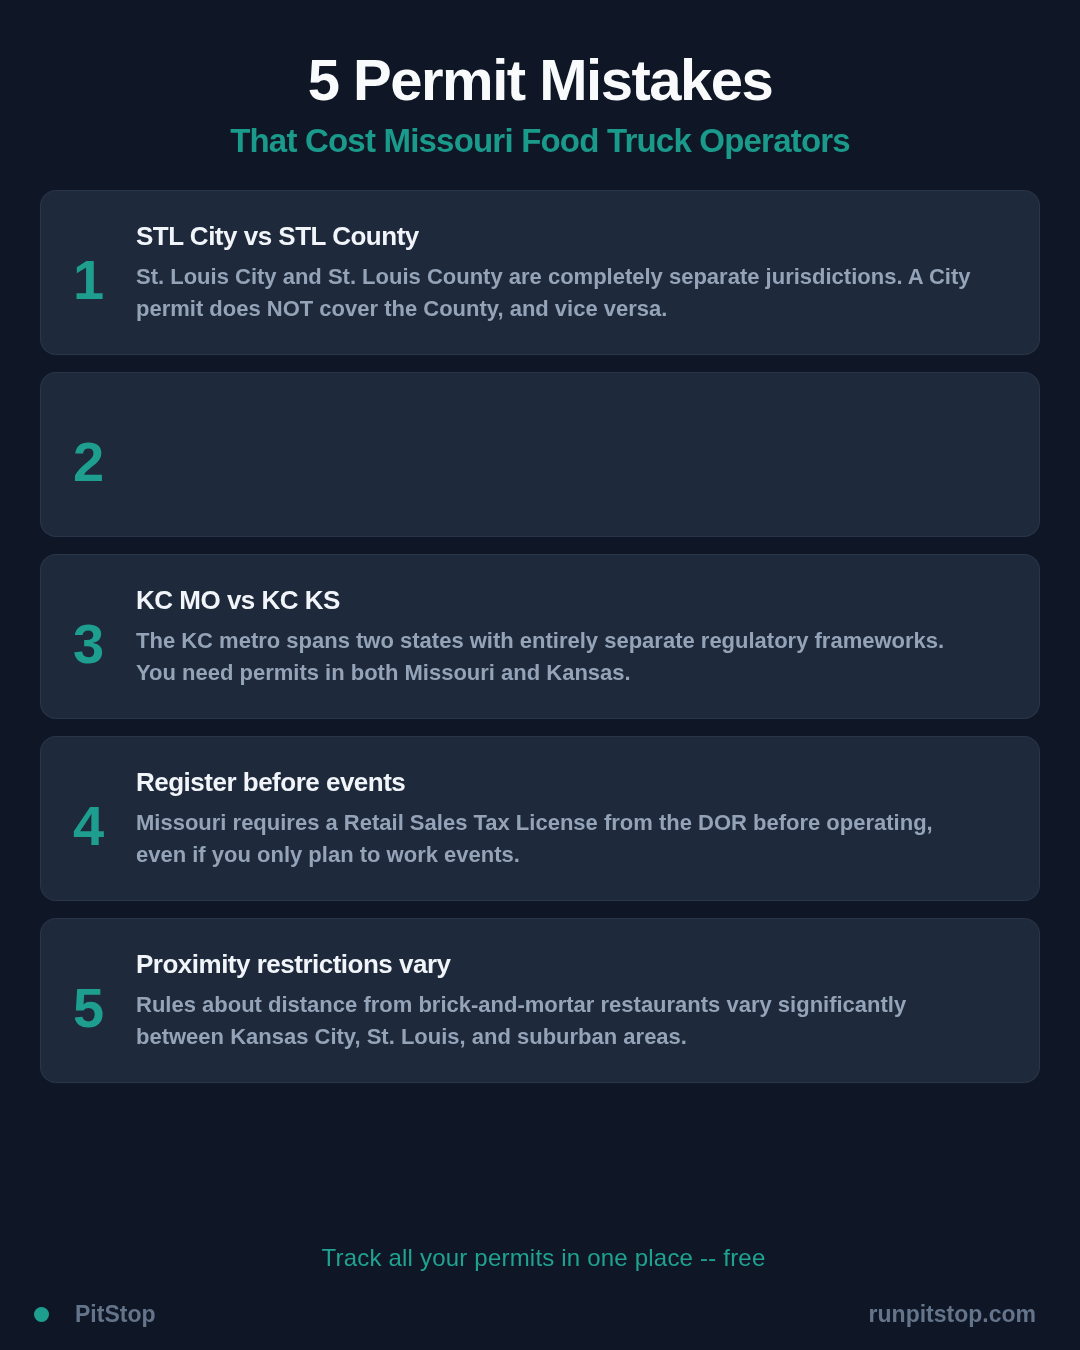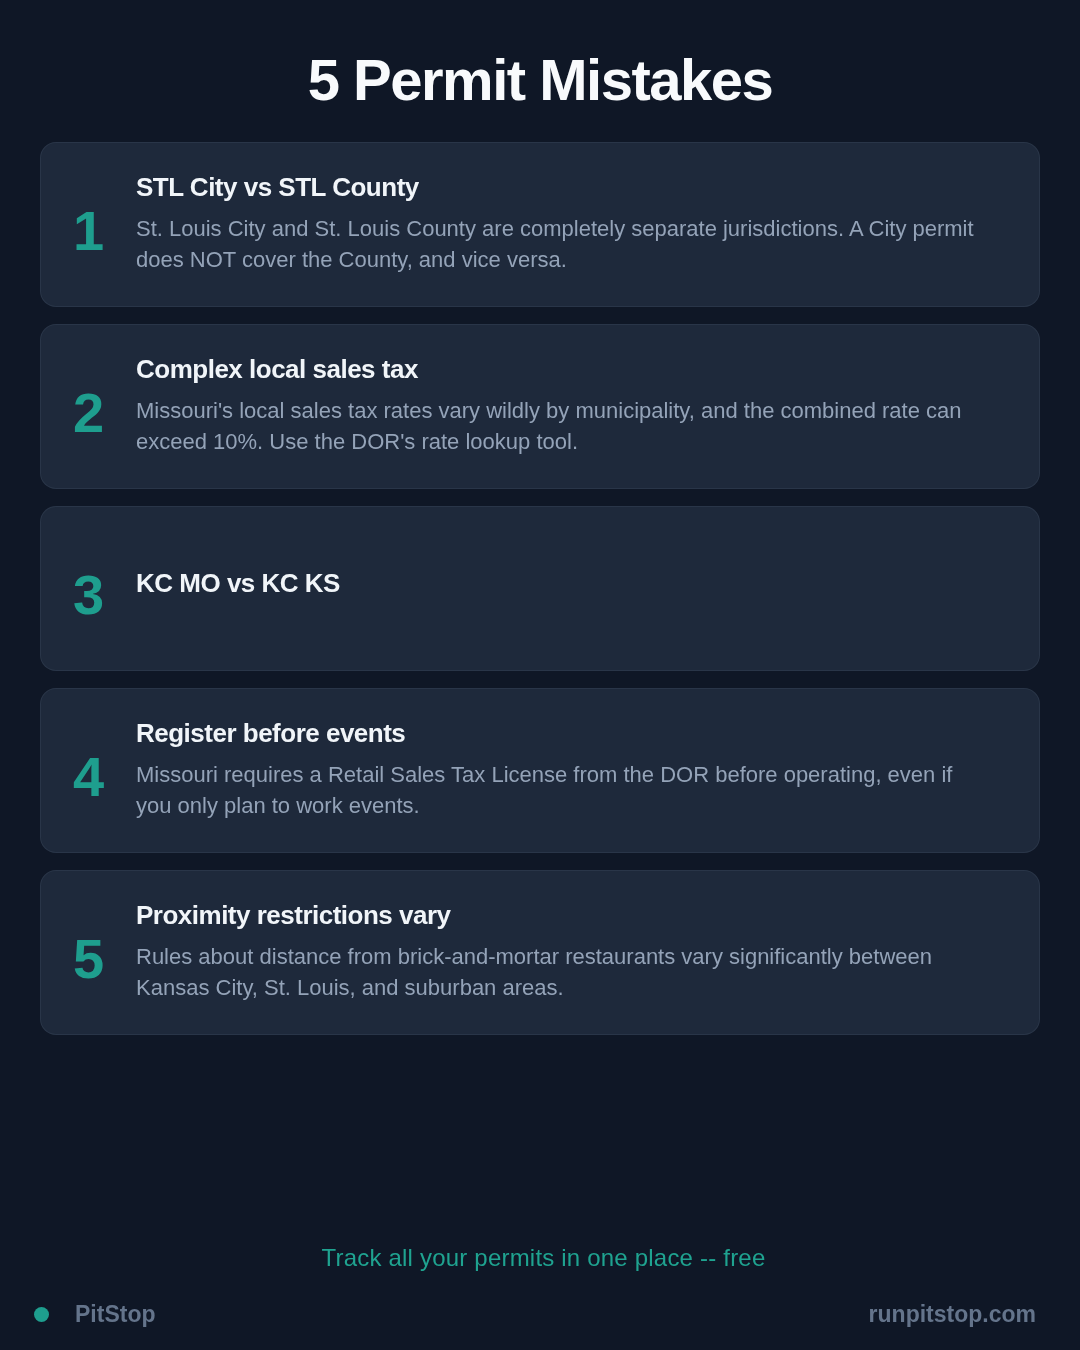--- a/index.html
+++ b/index.html
@@ -58,21 +58,21 @@
     margin: 0 0 9px 0;
     font-size: 26px;
     font-weight: 700;
     letter-spacing: -0.5px;
     color: #f1f5f9;
     line-height: 1.2;
   }
   .card-body {
     margin: 0;
     font-size: 22px;
-    font-weight: 400;
+    font-weight: 700;
     color: #94a3b8;
     line-height: 1.45;
   }
   .cta {
     position: absolute;
     left: 0;
     right: 0;
     top: 1244px;
     text-align: center;
     font-size: 24px;
@@ -100,44 +100,42 @@
     border-radius: 50%;
     background: #1e9e8e;
     display: inline-block;
   }
 </style>
 </head>
 <body>
 
 <header class="header">
   <h1 class="title">5 Permit Mistakes</h1>
+  <h2 class="subtitle">That Cost Missouri Food Truck Operators</h2>
 </header>
 
 <main class="cards">
 
   <section class="card">
     <div class="card-num">1</div>
     <div class="card-content">
       <h3 class="card-heading">STL City vs STL County</h3>
       <p class="card-body">St. Louis City and St. Louis County are completely separate jurisdictions. A City permit does NOT cover the County, and vice versa.</p>
     </div>
   </section>
 
   <section class="card">
     <div class="card-num">2</div>
-    <div class="card-content">
-      <h3 class="card-heading">Complex local sales tax</h3>
-      <p class="card-body">Missouri's local sales tax rates vary wildly by municipality, and the combined rate can exceed 10%. Use the DOR's rate lookup tool.</p>
-    </div>
   </section>
 
   <section class="card">
     <div class="card-num">3</div>
     <div class="card-content">
       <h3 class="card-heading">KC MO vs KC KS</h3>
+      <p class="card-body">The KC metro spans two states with entirely separate regulatory frameworks. You need permits in both Missouri and Kansas.</p>
     </div>
   </section>
 
   <section class="card">
     <div class="card-num">4</div>
     <div class="card-content">
       <h3 class="card-heading">Register before events</h3>
       <p class="card-body">Missouri requires a Retail Sales Tax License from the DOR before operating, even if you only plan to work events.</p>
     </div>
   </section>

